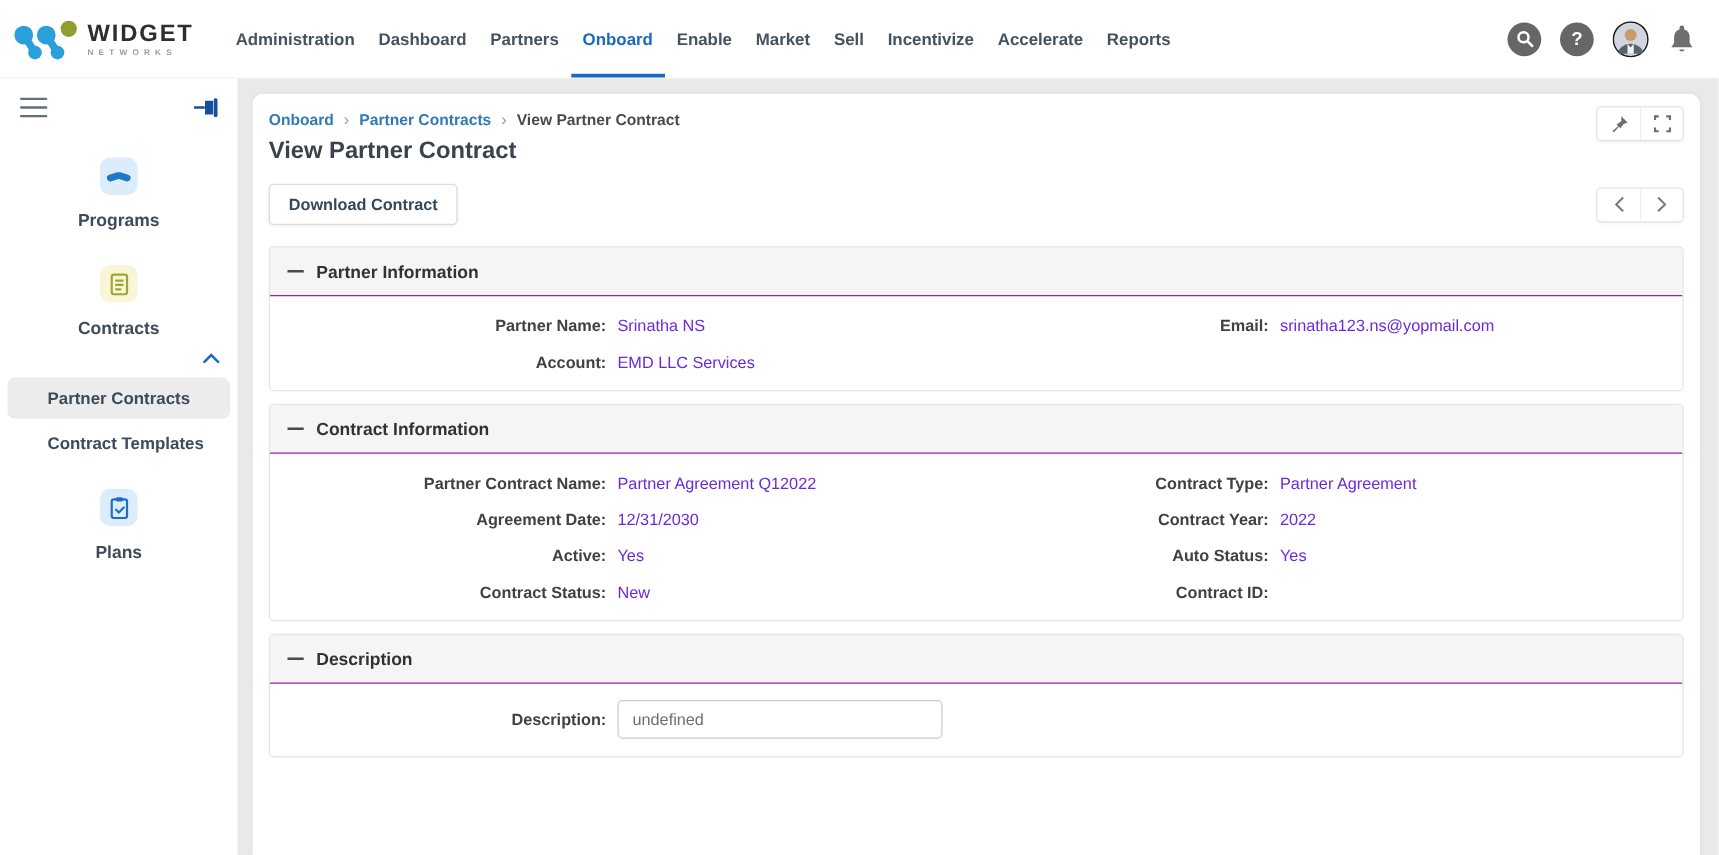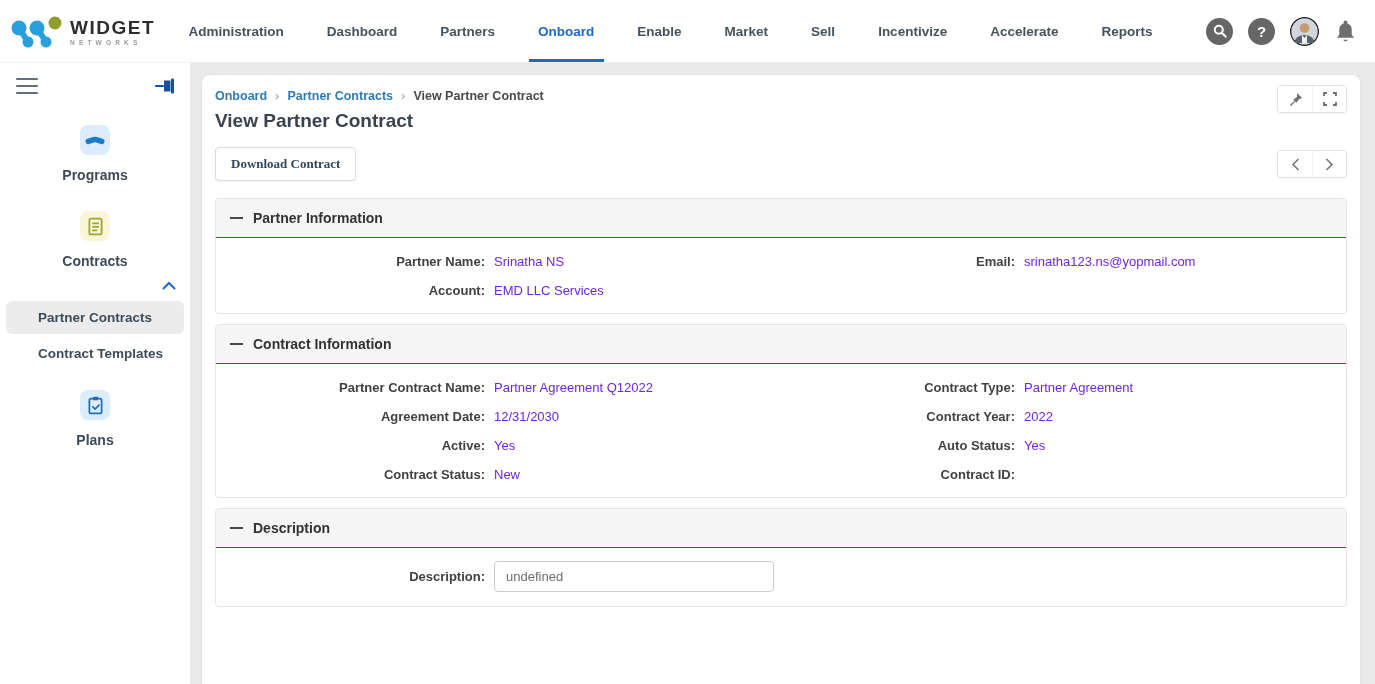--- a/index.html
+++ b/index.html
@@ -6,21 +6,21 @@
   html,body { width:1375px; height:684px; overflow:hidden; background:#fff;
               font-family:"Liberation Sans", sans-serif; }
 
   
   .topbar { height:63px; display:flex; align-items:stretch; background:#fff;
             border-bottom:1px solid #f1f1f1; padding-left:8px; padding-right:18px; }
   .logo { display:flex; align-items:center; gap:8px; padding-top:2px; }
   .logo-text { display:flex; flex-direction:column; line-height:1; }
   .logo-title { font-size:19px; font-weight:800; letter-spacing:1.5px; color:#2e2e2e; }
   .logo-sub { font-size:6.5px; letter-spacing:4.2px; color:#9a9a9a; margin-top:3px; font-weight:600;}
-  .topnav { display:flex; align-items:stretch; margin-left:24px;gap:24px; }
+  .topnav { display:flex; align-items:stretch; margin-left:24px; }
   .topnav-item { display:flex; align-items:center; padding:0 9.5px; font-size:13.5px;
                  font-weight:600; color:#45535f; cursor:pointer; border-bottom:3px solid transparent;
                  border-top:3px solid transparent; }
   .topnav-item.active { color:#1a6ac4; border-bottom-color:#1a6ac4; }
   .topbar-icons { margin-left:auto; display:flex; align-items:center; gap:15px; }
   .icon-circle { width:27px; height:27px; border-radius:50%; background:#666;
                  display:flex; align-items:center; justify-content:center; cursor:pointer; }
   .help-glyph { color:#fff; font-size:15px; font-weight:700; }
   .avatar { width:29px; height:29px; border-radius:50%; overflow:hidden; cursor:pointer; }
   .bell { display:flex; align-items:center; cursor:pointer; }
@@ -57,35 +57,35 @@
   .btn-group { display:flex; border:1px solid #e3e3e3; border-radius:4px; background:#fff;
                overflow:hidden; box-shadow:0 1px 2px rgba(0,0,0,.05); }
   .btn-group button { width:34px; height:26px; border:none; background:#fff; cursor:pointer;
                       display:flex; align-items:center; justify-content:center; }
   .btn-group button + button { border-left:1px solid #efefef; }
 
   .toolbar-row { display:flex; justify-content:space-between; align-items:center; margin-top:15px; }
   .download-btn { background:#fff; border:1px solid #dcdcdc; border-radius:4px;
                   padding:8px 15px; font-size:13px; font-weight:600; color:#33475b;
                   cursor:pointer; box-shadow:0 1px 2px rgba(0,0,0,.05);
-                  font-family:Liberation Serif, serif; }
+                  font-family:Liberation Sans, sans-serif; }
 
   
   .panel { border:1px solid #e4e4e4; border-radius:4px; margin-top:17px; overflow:hidden; }
   .panel + .panel { margin-top:10px; }
   .panel-head { background:#f5f5f5; border-bottom:1px solid #a21caf; padding:11px 14px;
                 display:flex; align-items:center; gap:10px; }
   .minus-icon { width:13px; height:2px; background:#4a4a4a; cursor:pointer; }
   .panel-title { font-size:14px; font-weight:600; color:#323232; }
   .panel-body { padding:9px 0 8px 0; }
   .field-grid { display:grid; grid-template-columns:273px 290px 240px 1fr; }
   .flabel { text-align:right; padding:7px 4px 7px 0; font-size:13px; font-weight:600; color:#414141; }
   .fvalue { padding:7px 0 7px 5px; font-size:13px; color:#6d28d9; }
   .desc-body { display:grid; grid-template-columns:273px 1fr; align-items:center; padding:13px 0 14px 0; }
-  .desc-input { width:280px; height:31px; border:1px solid #ccc; border-radius:4px;
+  .desc-input { width:260px; height:31px; border:1px solid #ccc; border-radius:4px;
                 padding:0 11px; font-size:13px; color:#6e6e6e; margin-left:5px;
                 font-family:"Liberation Sans", sans-serif; }
 </style>
 </head>
 <body>
 
 <header class="topbar">
   <div class="logo">
     <svg width="54" height="36" viewBox="0 0 54 36">
       <g stroke="#29a0dc" stroke-width="6" stroke-linecap="round">

